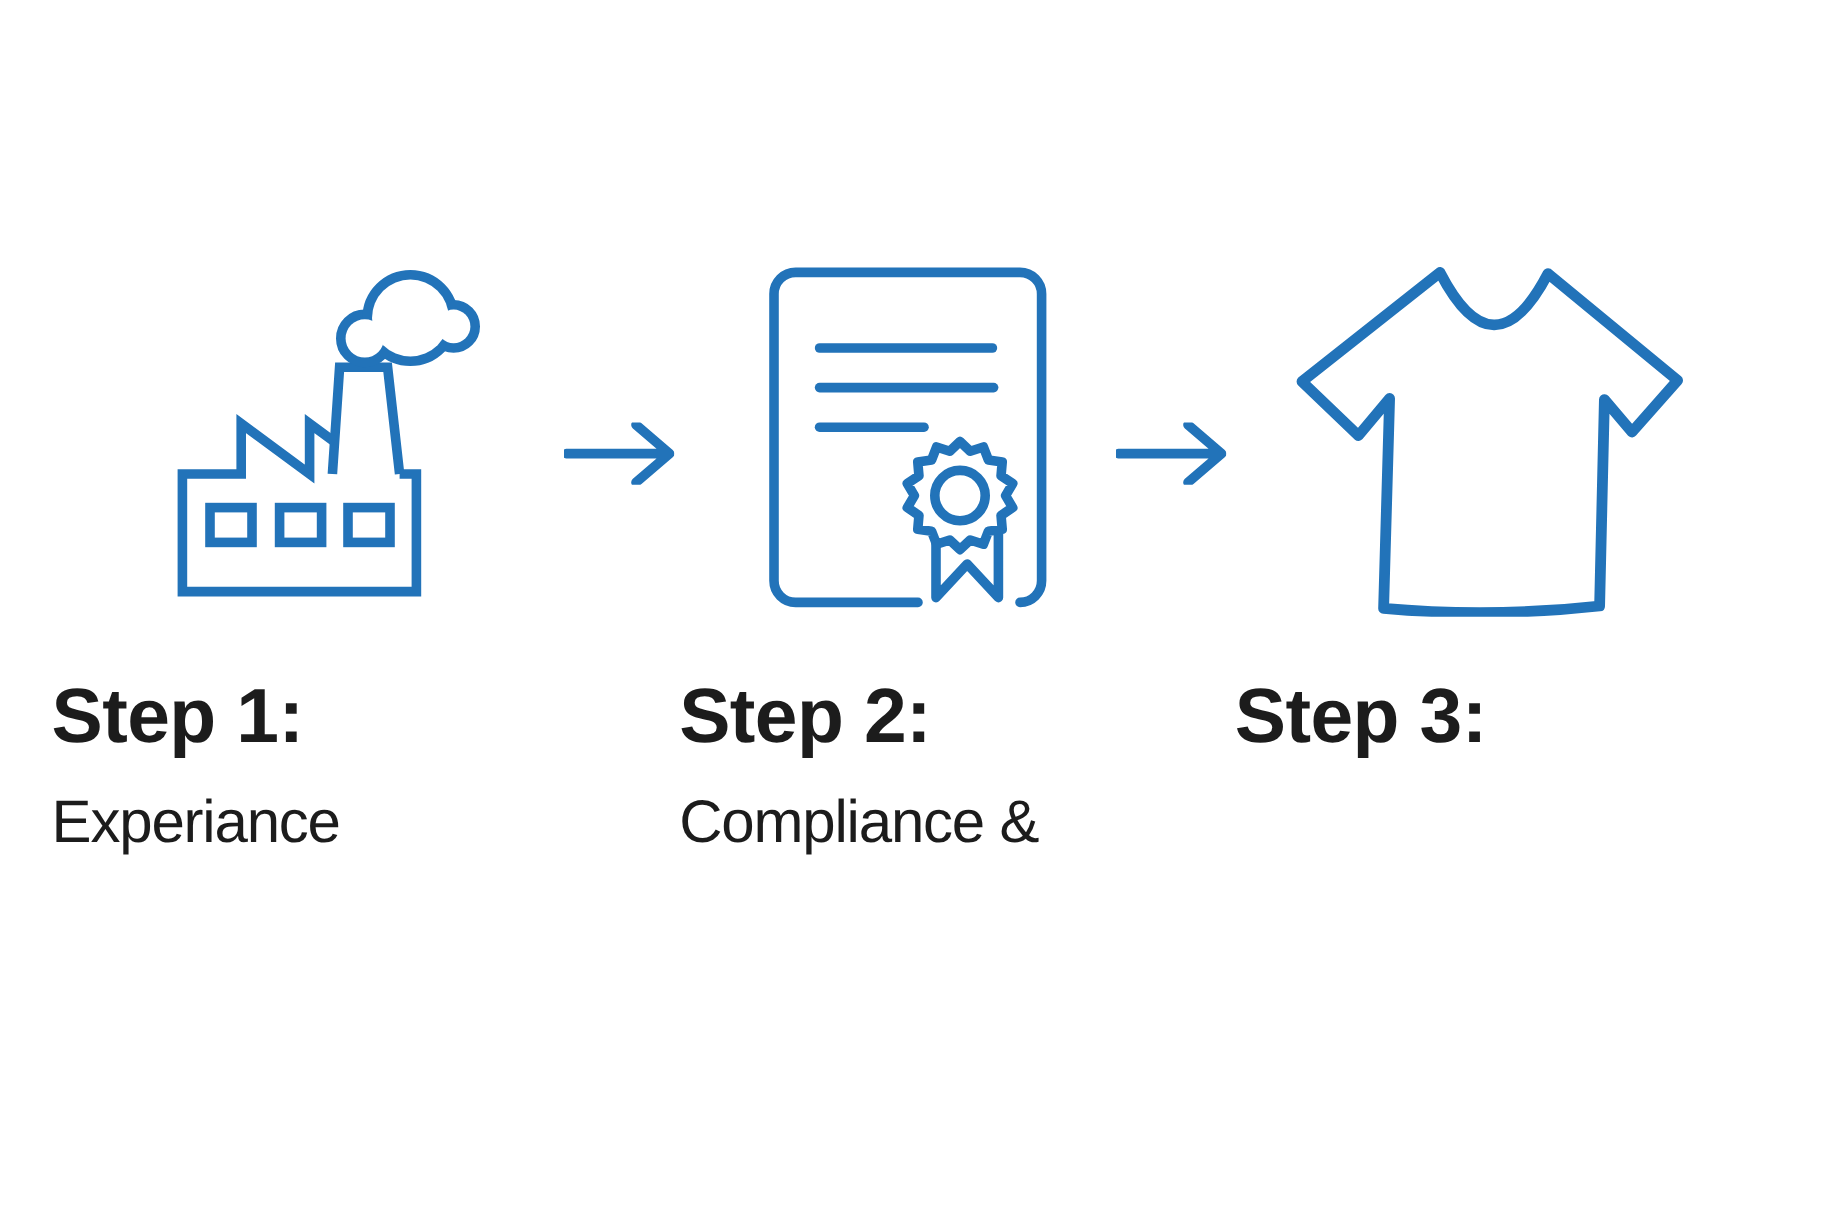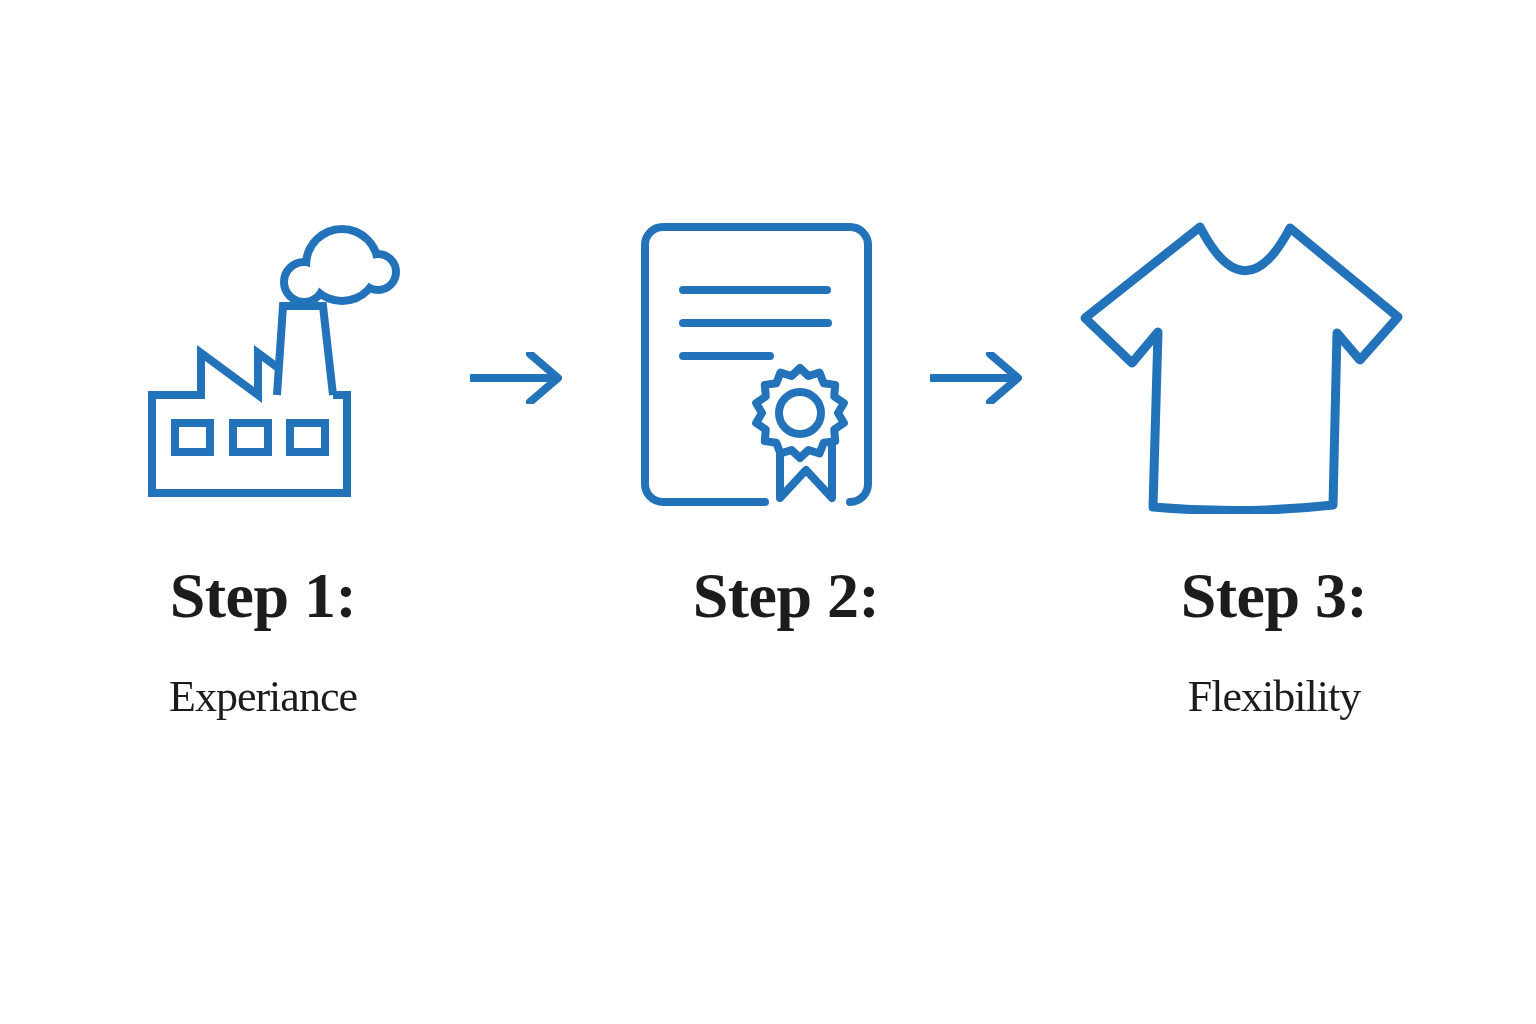--- a/index.html
+++ b/index.html
@@ -11,31 +11,31 @@
     font-family:"Liberation Sans","DejaVu Sans",sans-serif;
     color:var(--ink,#1c1c1c);
   }
   .icon,.arrow{position:absolute;color:var(--accent,#2273b9);}
   .icon-factory{left:146px;top:224px;}
   .icon-certificate{left:634px;top:216px;}
   .icon-tshirt{left:1079px;top:214px;}
   .arrow-1{left:470px;top:352px;}
   .arrow-2{left:930px;top:352px;}
   .step-text{
-    position:absolute;top:556px;width:440px;text-align:center;font-family:Liberation Serif, serif;
+    position:absolute;top:556px;width:440px;text-align:left;
   }
   .step-text.c1{left:43px;}
   .step-text.c2{left:566px;}
-  .step-text.c3{left:1054px;}
+  .step-text.c3{left:1029px;}
   .step-heading{
     font-size:64px;font-weight:700;line-height:80px;letter-spacing:-0.5px;
     color:var(--ink,#1c1c1c);
   }
   .step-subtitle{
-    margin-top:28px;font-size:44px;font-weight:400;line-height:66px;
+    margin-top:16px;font-size:50px;font-weight:400;line-height:66px;
     letter-spacing:-1px;color:var(--ink,#1c1c1c);
   }
 </style>
 </head>
 <body>
 
 <div class="canvas" style="--accent: #2273b9; --ink: #1c1c1c; background: rgb(255, 255, 255);">
 
   <svg class="icon icon-factory" width="262" height="277" viewBox="0 0 262 277" fill="none" stroke="currentColor" stroke-width="8">
 
@@ -91,23 +91,23 @@
   <div class="step-text c1">
     <div class="step-heading">Step 1:</div>
     <div class="step-subtitle">
       <div>Experiance</div>
     </div>
   </div>
 
   <div class="step-text c2">
     <div class="step-heading">Step 2:</div>
     <div class="step-subtitle">
+      <div>Compliance &amp;</div>
     </div>
   </div>
 
   <div class="step-text c3">
     <div class="step-heading">Step 3:</div>
     <div class="step-subtitle">
-      <div>Flexibility</div>
     </div>
   </div>
 
 </div>
 
 </body></html>

